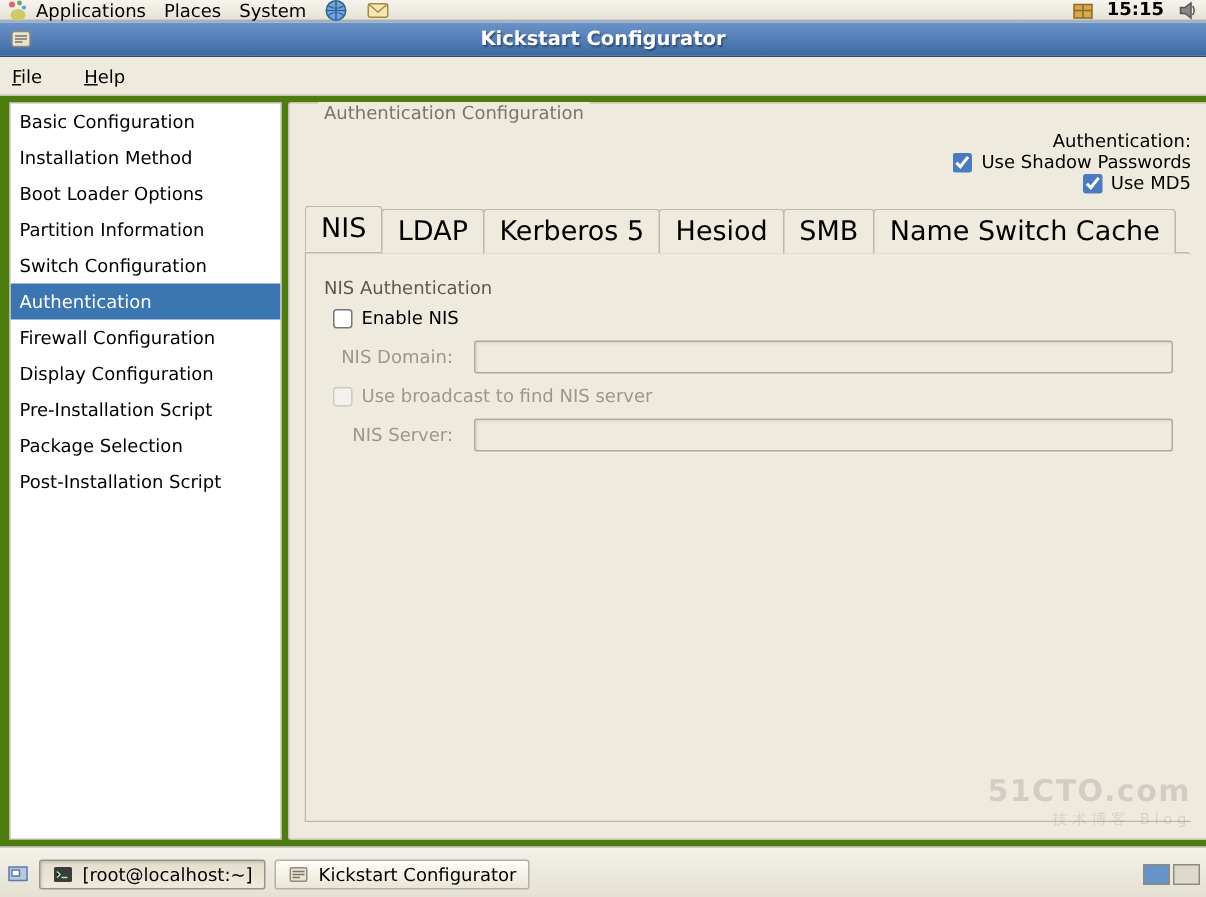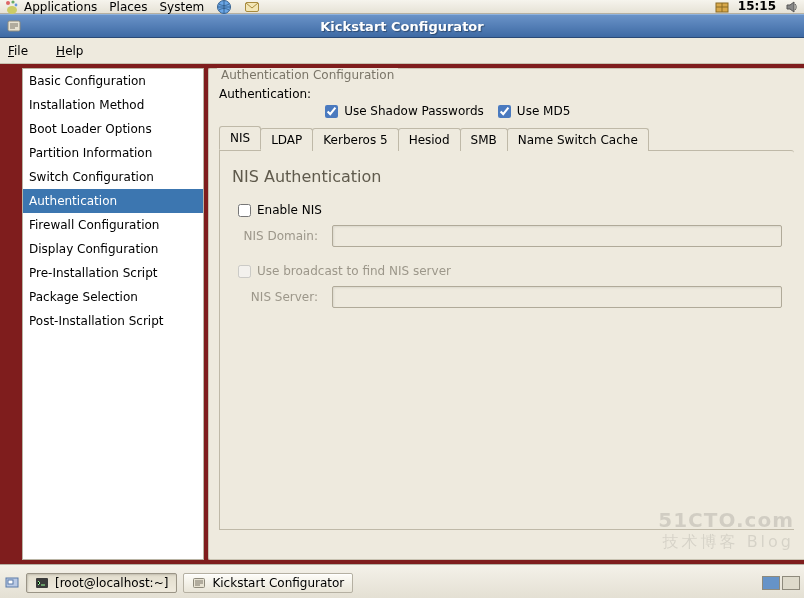--- a/index.html
+++ b/index.html
@@ -56,22 +56,21 @@
     display: flex; align-items: center;
     padding: 0 8px; gap: 28px;
   }
   .menubar .menu-item .ul { text-decoration: underline; }
   .menubar .menu-item { cursor: default; }
 
   
   .body-area {
     display: flex;
     height: calc(100% - 22px - 24px - 26px - 26px);
-    background: #7f1d1d;
-    padding-left: 16px;
+    background: #4d7c0f;
   }
 
   .sidebar {
     width: 182px;
     margin: 4px 4px 4px 6px;
     background: #fff;
     border: 1px solid #b9b4a4;
     overflow: auto;
   }
   .sidebar-item {
@@ -93,29 +92,29 @@
     border-right: none;
     border-radius: 2px 0 0 2px;
     background: #eeeade;
     padding: 8px 10px 10px 10px;
     position: relative;
   }
   .group-legend {
     color: #7a7568;
     font-size: 12px;
     position: absolute;
-    top: -1px; left: 8px;
+    top: -1px; left: 19px;
     background: #eeeade;
     padding: 0 4px;
   }
 
-  .auth-row { display:flex; align-items:flex-start; gap:14px; margin: 10px 0 8px 0; }
+  .auth-row { display:flex; align-items:flex-end; margin: 10px 0 8px 0; flex-direction: column; }
   .auth-row .label { color:#000; }
 
-  .checkbox { display:flex; align-items:center; gap:6px; cursor:default;margin-top:17px; }
+  .checkbox { display:flex; align-items:center; gap:6px; cursor:default; }
   .checkbox input { accent-color:#4a7abf; width:13px; height:13px; }
 
   
   .tabset {
     margin-top: 4px;
   }
   .tab-row {
     display: flex;
     align-items: flex-end;
   }
@@ -123,21 +122,21 @@
     background: #efeaca0;
     background: #eeeade;
     border: 1px solid #bfb9a8;
     border-bottom: none;
     border-radius: 3px 3px 0 0;
     padding: 4px 10px;
     margin-right: -1px;
     position: relative;
     top: 1px;
     cursor: default;
-    font-size: 12px;
+    font-size: 18px;
   }
   .tab.active {
     background: #eeeade;
     border-bottom: 1px solid #eeeade;
     top: 0;
     z-index: 2;
   }
   .tab-body {
     border: 1px solid #bfb9a8;
     border-right: none;
@@ -145,21 +144,21 @@
     background: #eeeade;
     padding: 10px 12px 12px 12px;
     min-height: 380px;
   }
 
   .fieldset {
     position: relative;
     padding-top: 6px;
   }
   .fieldset-legend {
-    font-size: 16px;
+    font-size: 12px;
     color: #5f5a4c;
     margin-bottom: 6px;
   }
   .form-row { display:flex; align-items:center; gap:14px; margin:8px 0; }
   .form-row .flabel { width:86px; text-align:right; }
   .form-row .flabel.disabled, .checkbox.disabled, .disabled { color:#9c978a; }
   .text-input {
     flex:1;
     height:22px;
     background:#fff;
@@ -192,21 +191,21 @@
   .workspace-switcher {
     margin-left:auto; display:flex; gap:2px;
   }
   .ws { width:18px; height:14px; border:1px solid #8e8a7c; background:#dedacb; }
   .ws.current { background:#6693c8; }
   .watermark {
     position:absolute; right:10px; bottom:45px;
     font-size:20px; font-weight:bold; color:rgba(0,0,0,.12);
     letter-spacing:1px; pointer-events:none;
   }
-  .watermark small{ display:block;font-size:16px;font-weight:normal;letter-spacing:3px;text-align:right;color:rgba(0,0,0,.10);}
+  .watermark small{ display:block;font-size:10px;font-weight:normal;letter-spacing:3px;text-align:right;color:rgba(0,0,0,.10);}
 </style>
 </head>
 <body>
 
 <div class="top-panel">
   <div class="panel-left">
     <div class="panel-item">
       <span class="icon-svg">
         <svg width="16" height="16" viewBox="0 0 16 16">
             <circle cx="4" cy="4" r="2" fill="#d66"></circle>

